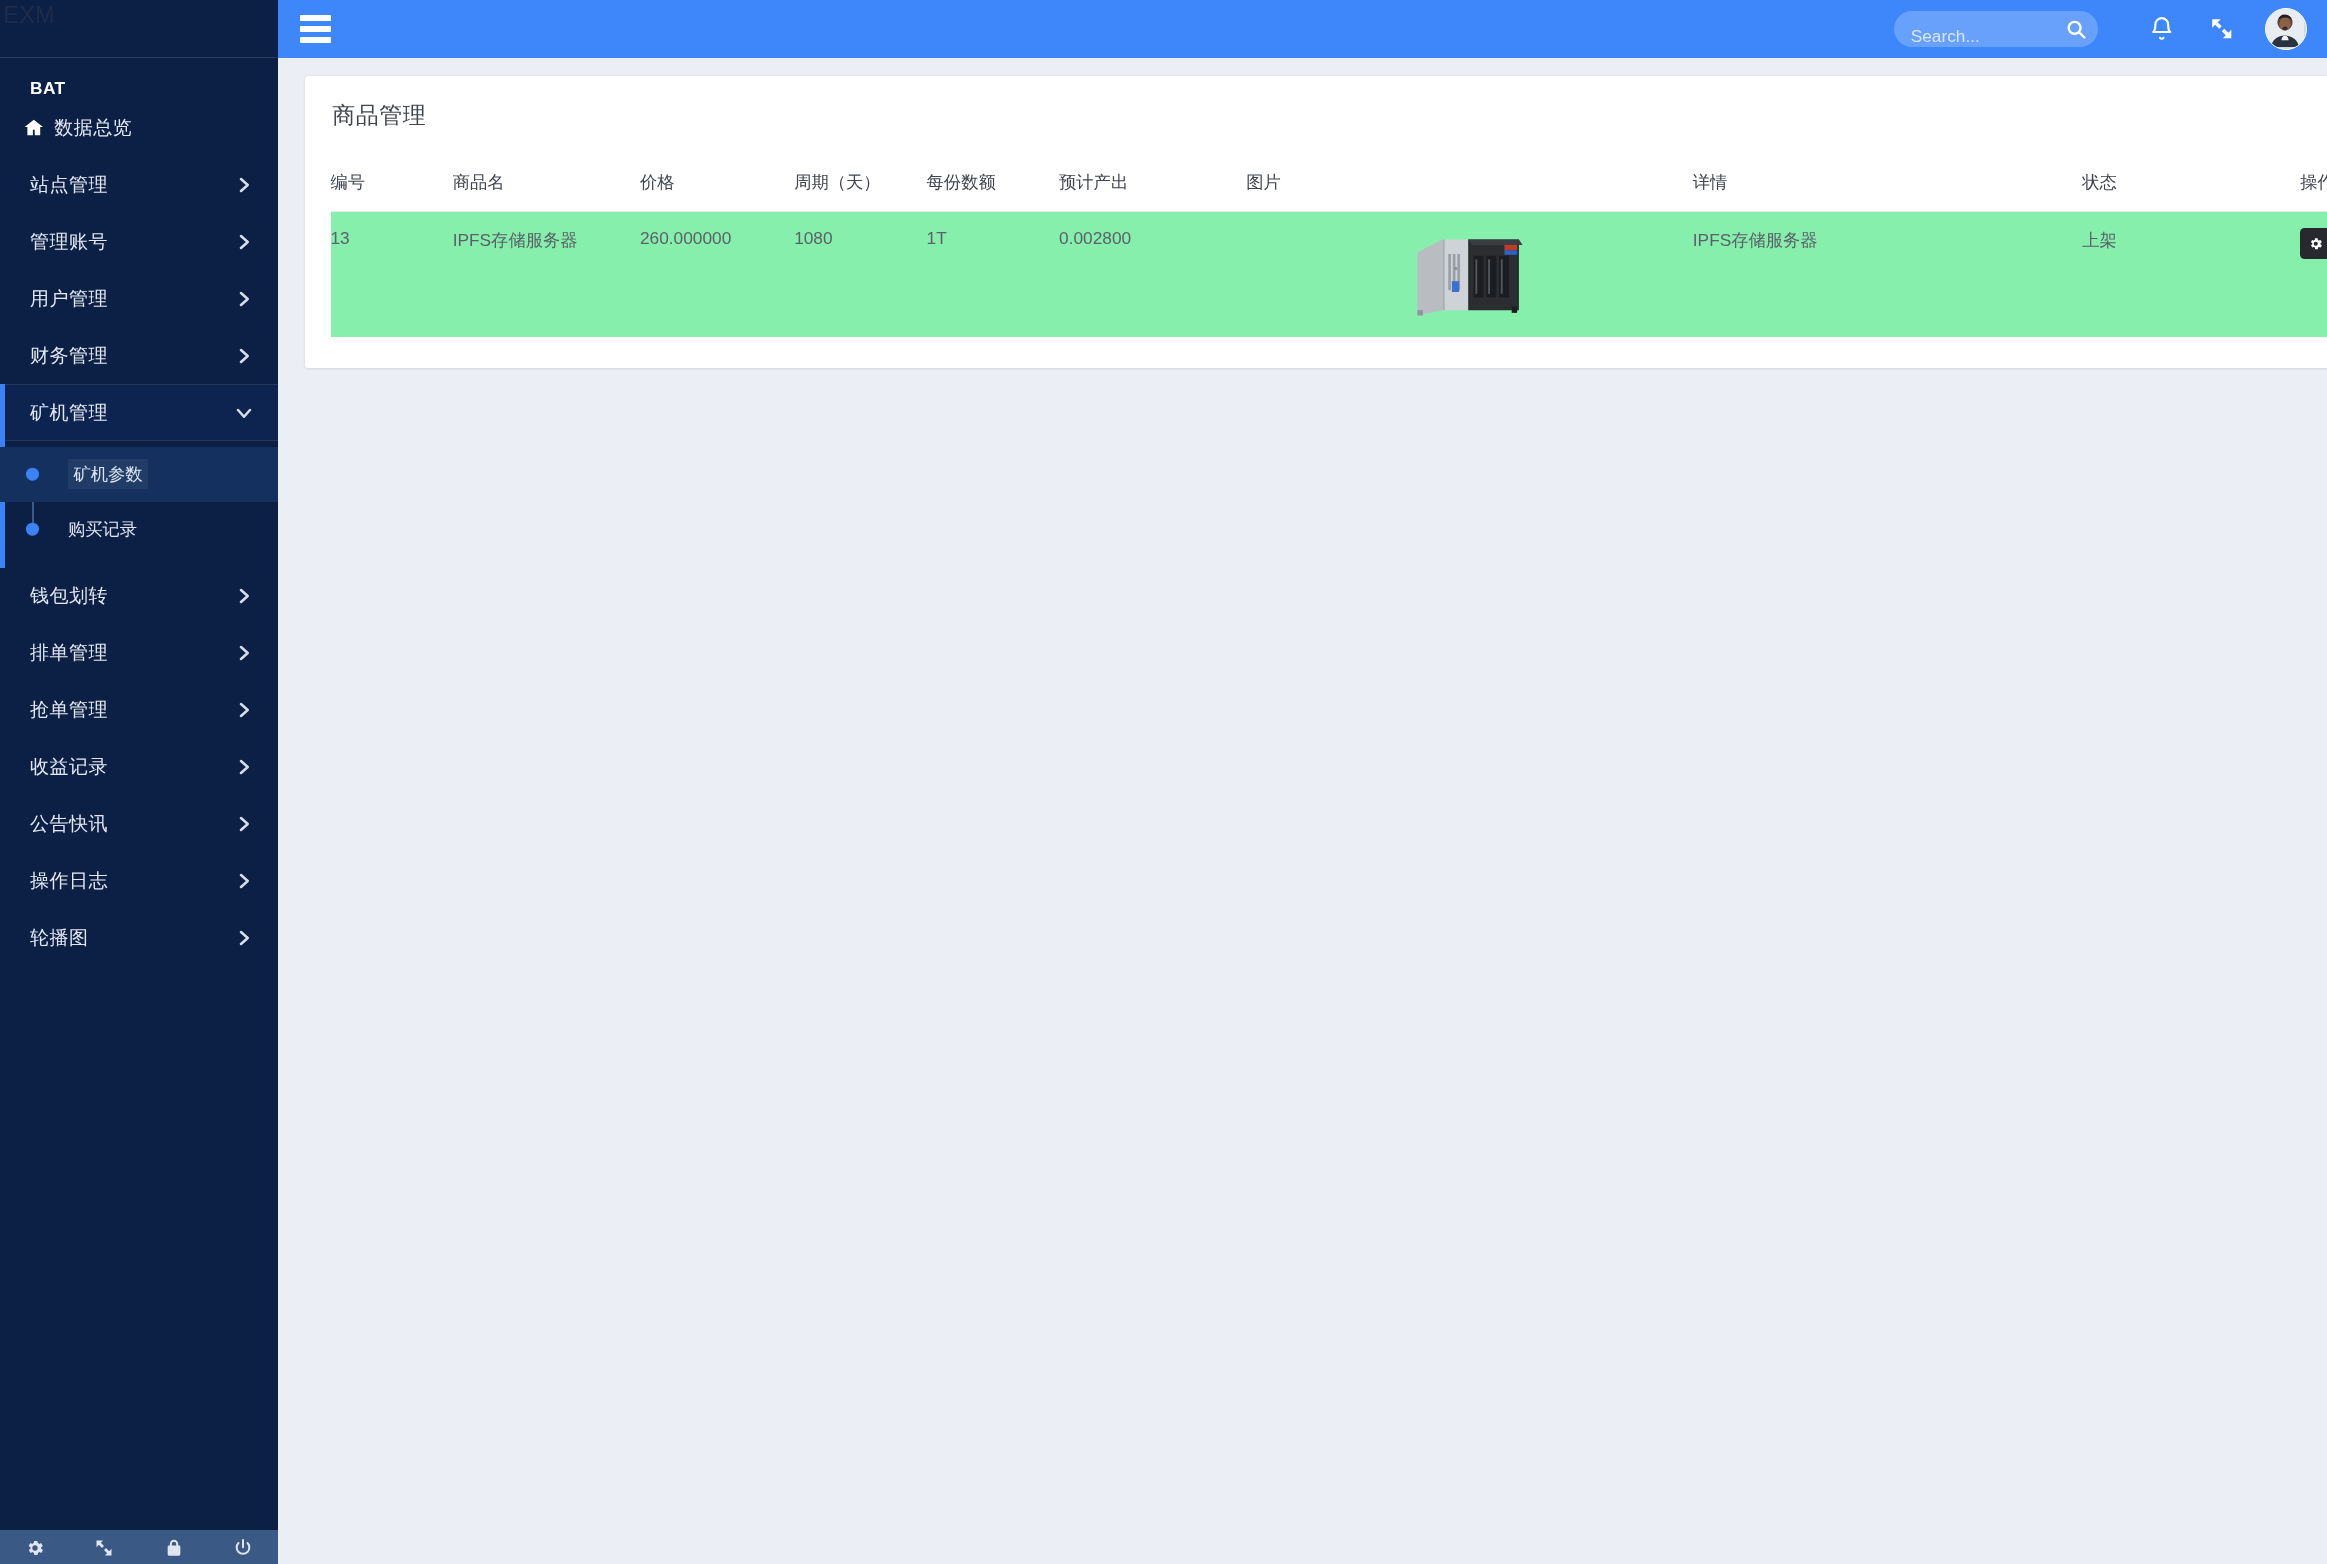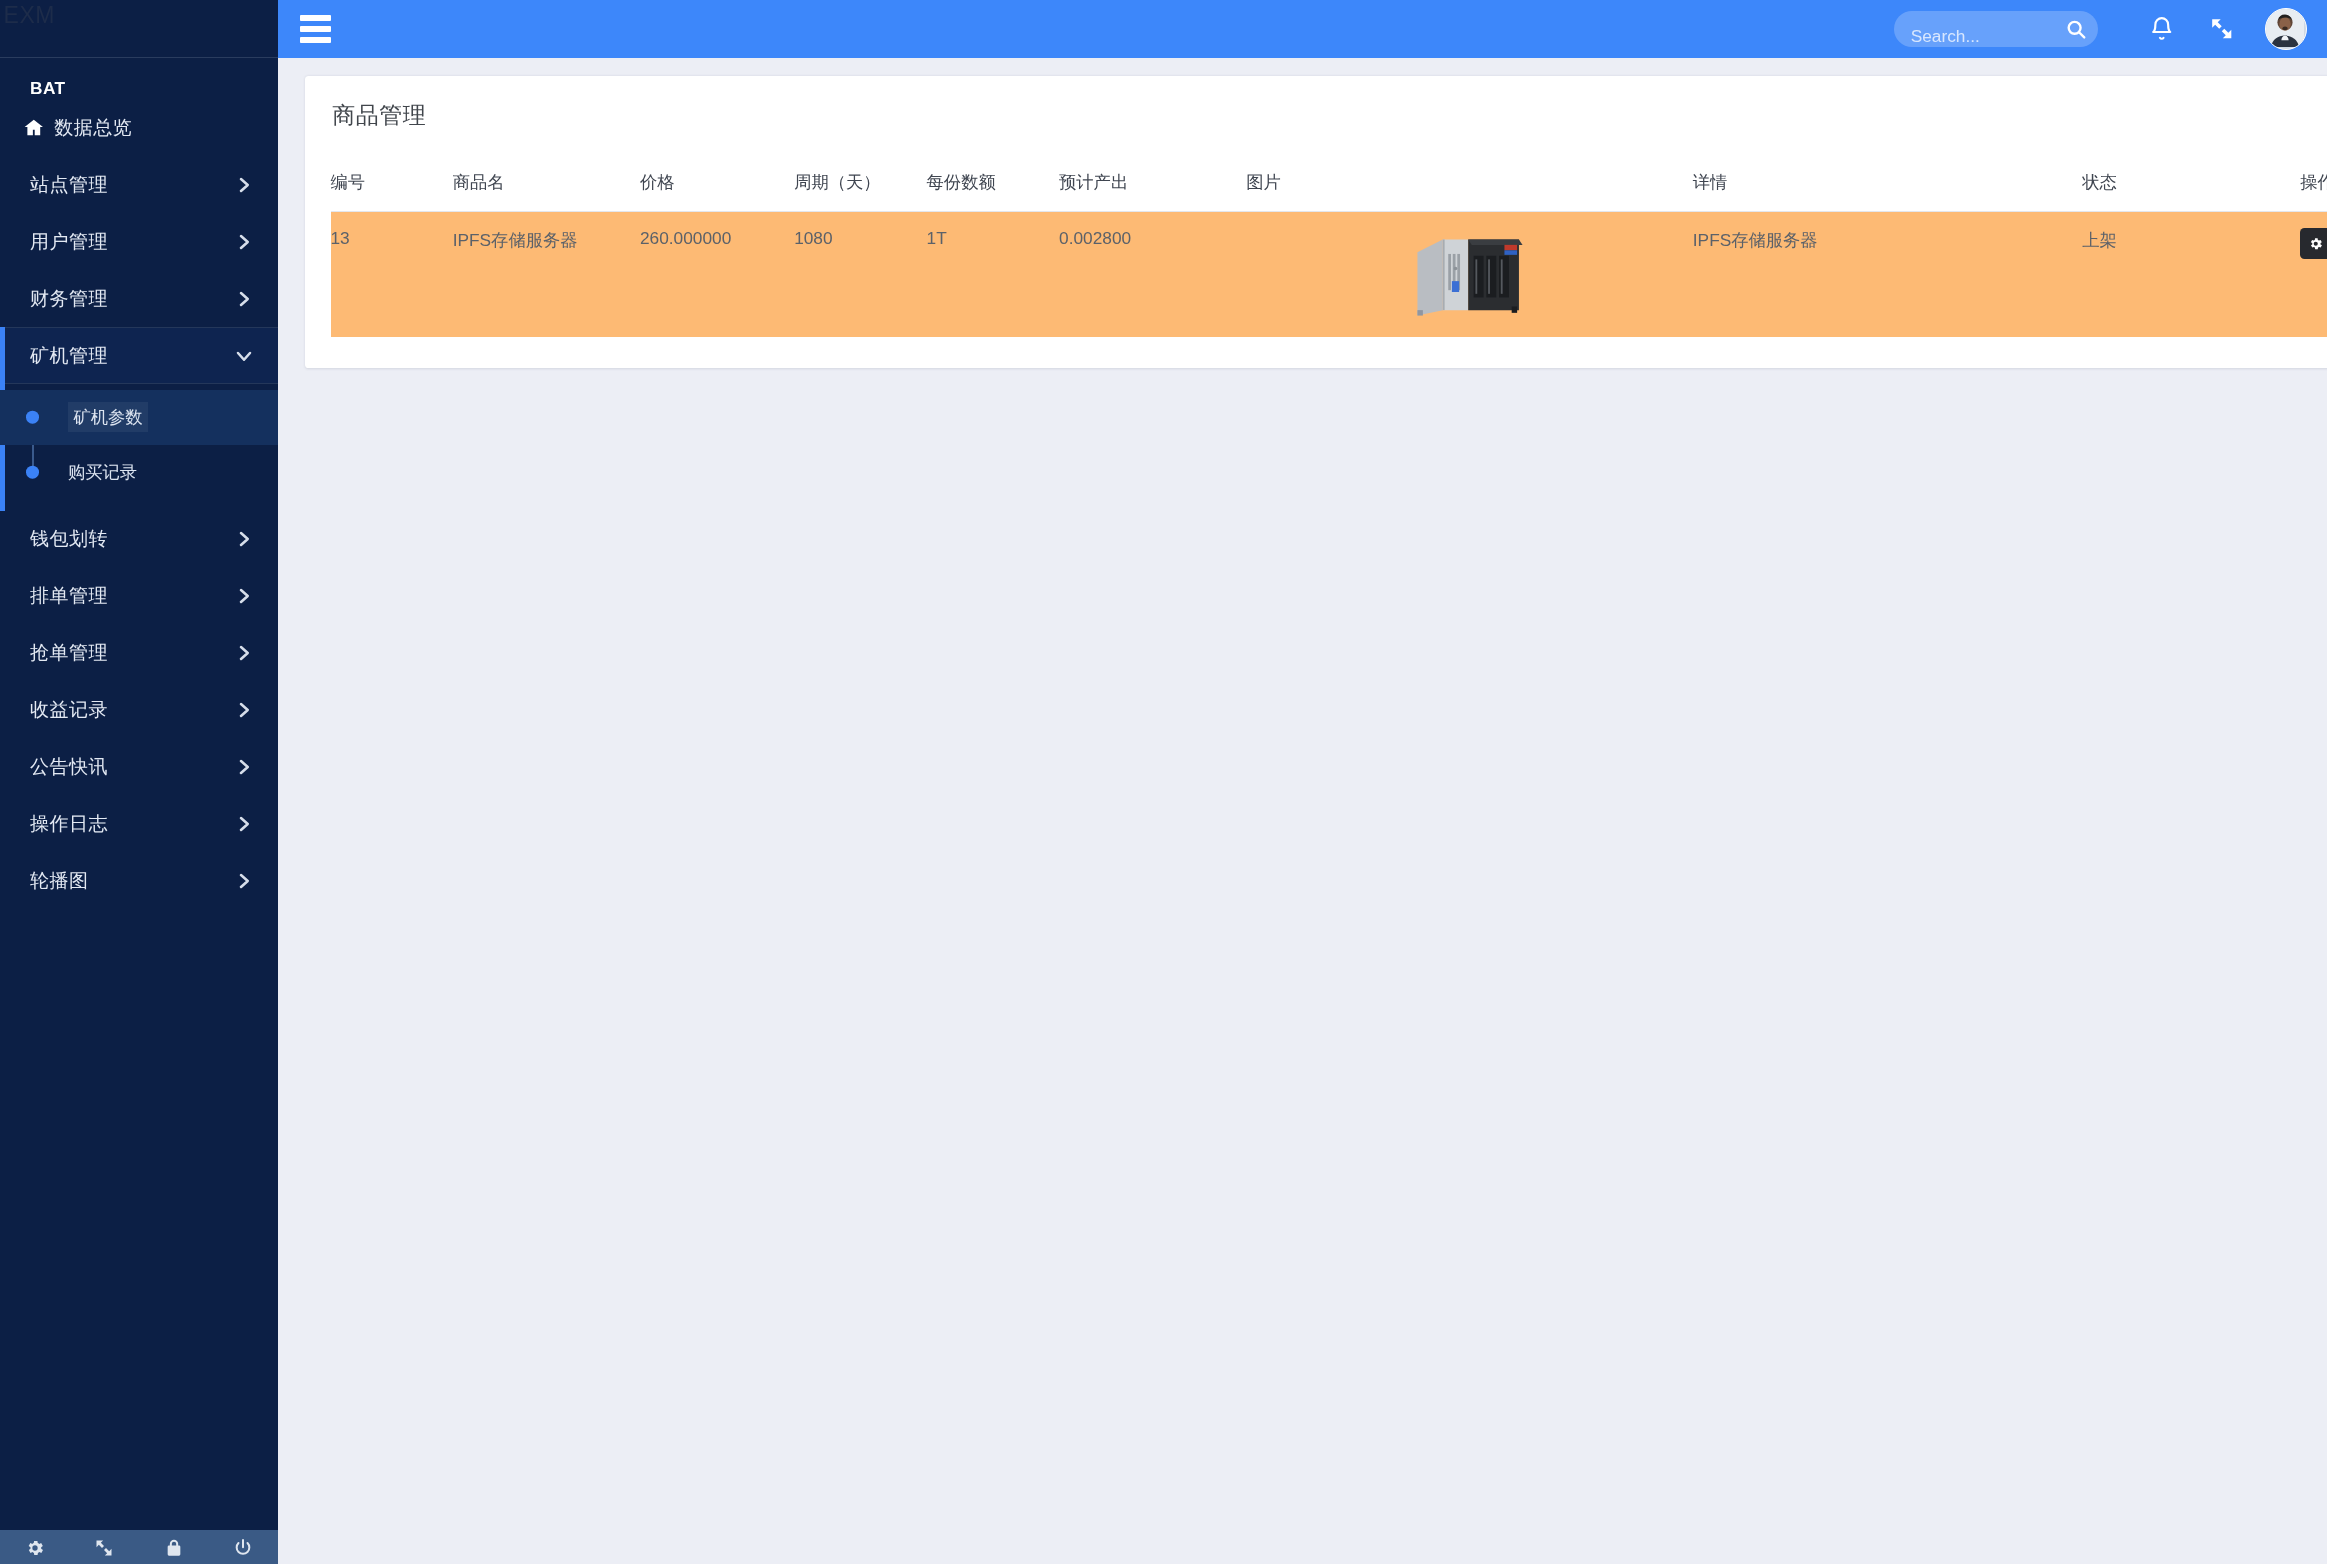--- a/index.html
+++ b/index.html
@@ -195,21 +195,21 @@
     text-align: left;
     font-size: 17.3px; font-weight: normal;
     color: #3f4550;
     padding: 12.7px 0 16.4px 0;
     border-bottom: 0.9px solid #e4e7ed;
   }
   table#goods-table td {
     font-size: 17.3px; color: #5b6169;
     padding: 16.4px 0;
     vertical-align: top;
-    background: #fdba74;
+    background: #86efac;
   }
   .col-id      { width: 107px; }
   .col-name    { width: 164px; }
   .col-price   { width: 135px; }
   .col-period  { width: 116px; }
   .col-qty     { width: 116px; }
   .col-out     { width: 164px; }
   .col-img     { width: 391px; }
   .col-detail  { width: 341px; }
   .col-status  { width: 191px; }
@@ -254,20 +254,28 @@
 
     <li class="nav-item">
       <span class="nav-label">站点管理</span>
       <span class="chev">
         <svg width="18" height="18" viewBox="0 0 24 24" fill="none" stroke="#e8eef8" stroke-width="3.4" stroke-linecap="round" stroke-linejoin="round">
             <polyline points="8 4 17 12 8 20"></polyline>
           </svg>
       </span>
     </li>
 
+    <li class="nav-item">
+      <span class="nav-label">管理账号</span>
+      <span class="chev">
+        <svg width="18" height="18" viewBox="0 0 24 24" fill="none" stroke="#e8eef8" stroke-width="3.4" stroke-linecap="round" stroke-linejoin="round">
+            <polyline points="8 4 17 12 8 20"></polyline>
+          </svg>
+      </span>
+    </li>
 
     <li class="nav-item">
       <span class="nav-label">用户管理</span>
       <span class="chev">
         <svg width="18" height="18" viewBox="0 0 24 24" fill="none" stroke="#e8eef8" stroke-width="3.4" stroke-linecap="round" stroke-linejoin="round">
             <polyline points="8 4 17 12 8 20"></polyline>
           </svg>
       </span>
     </li>
 

